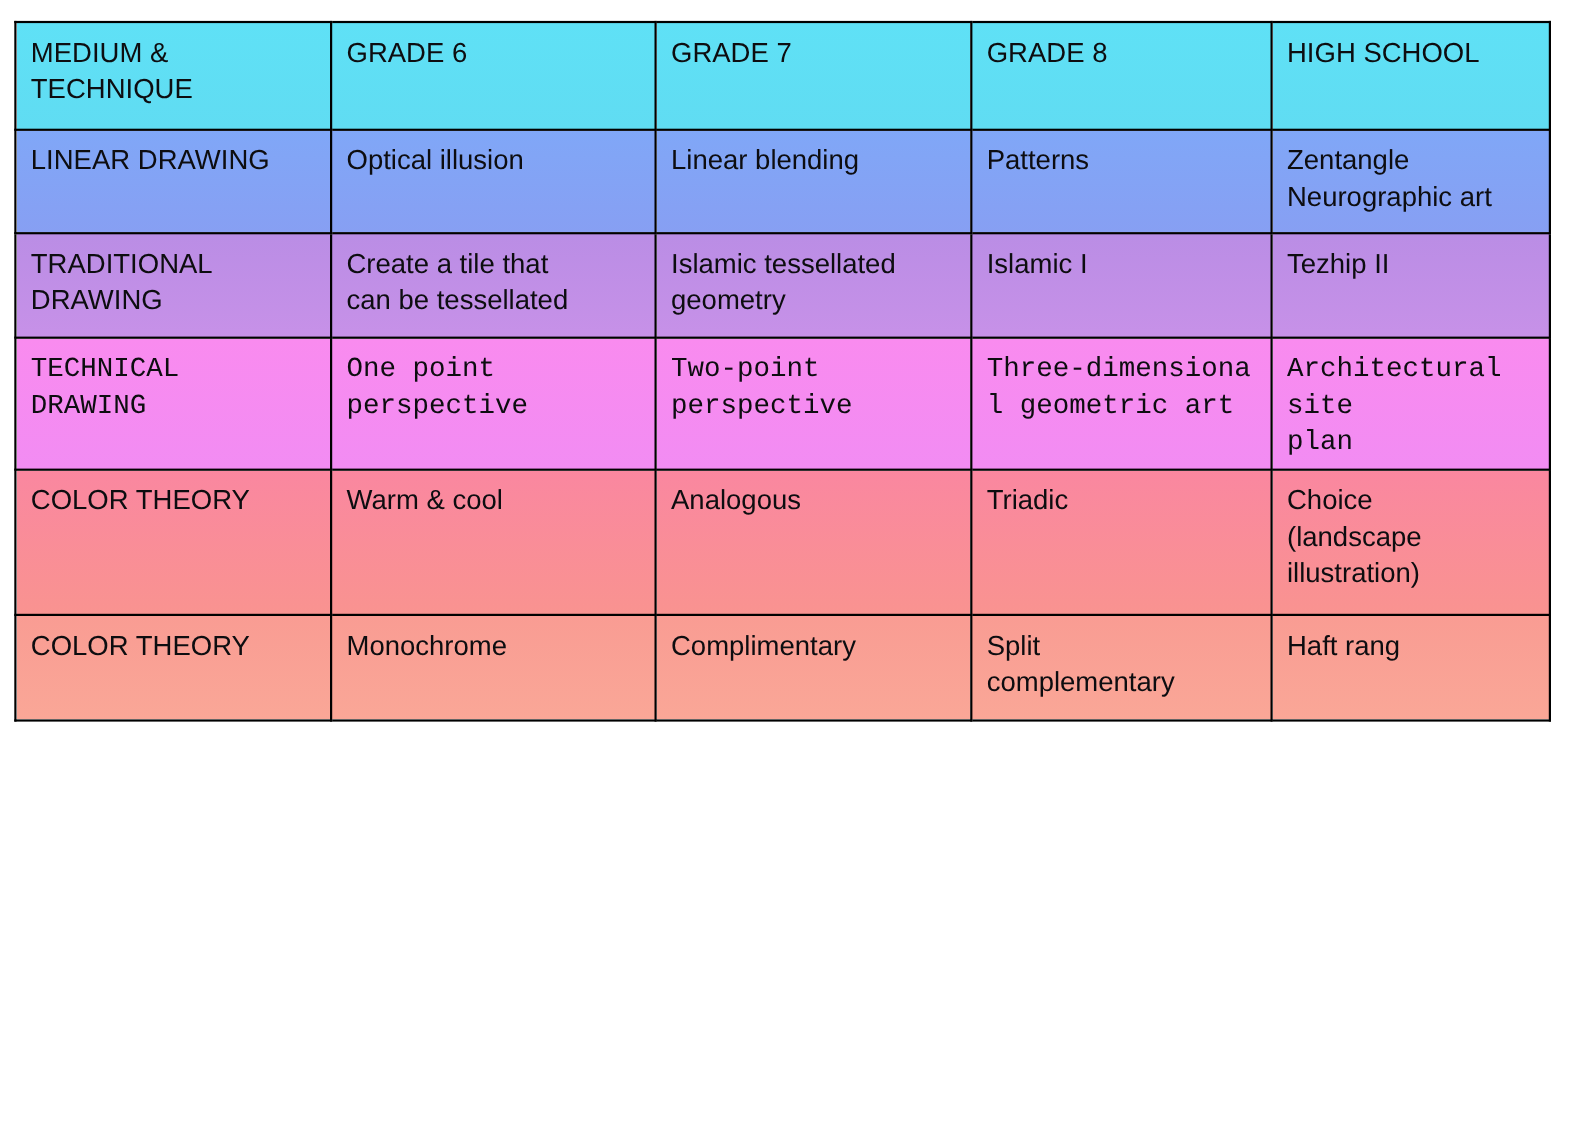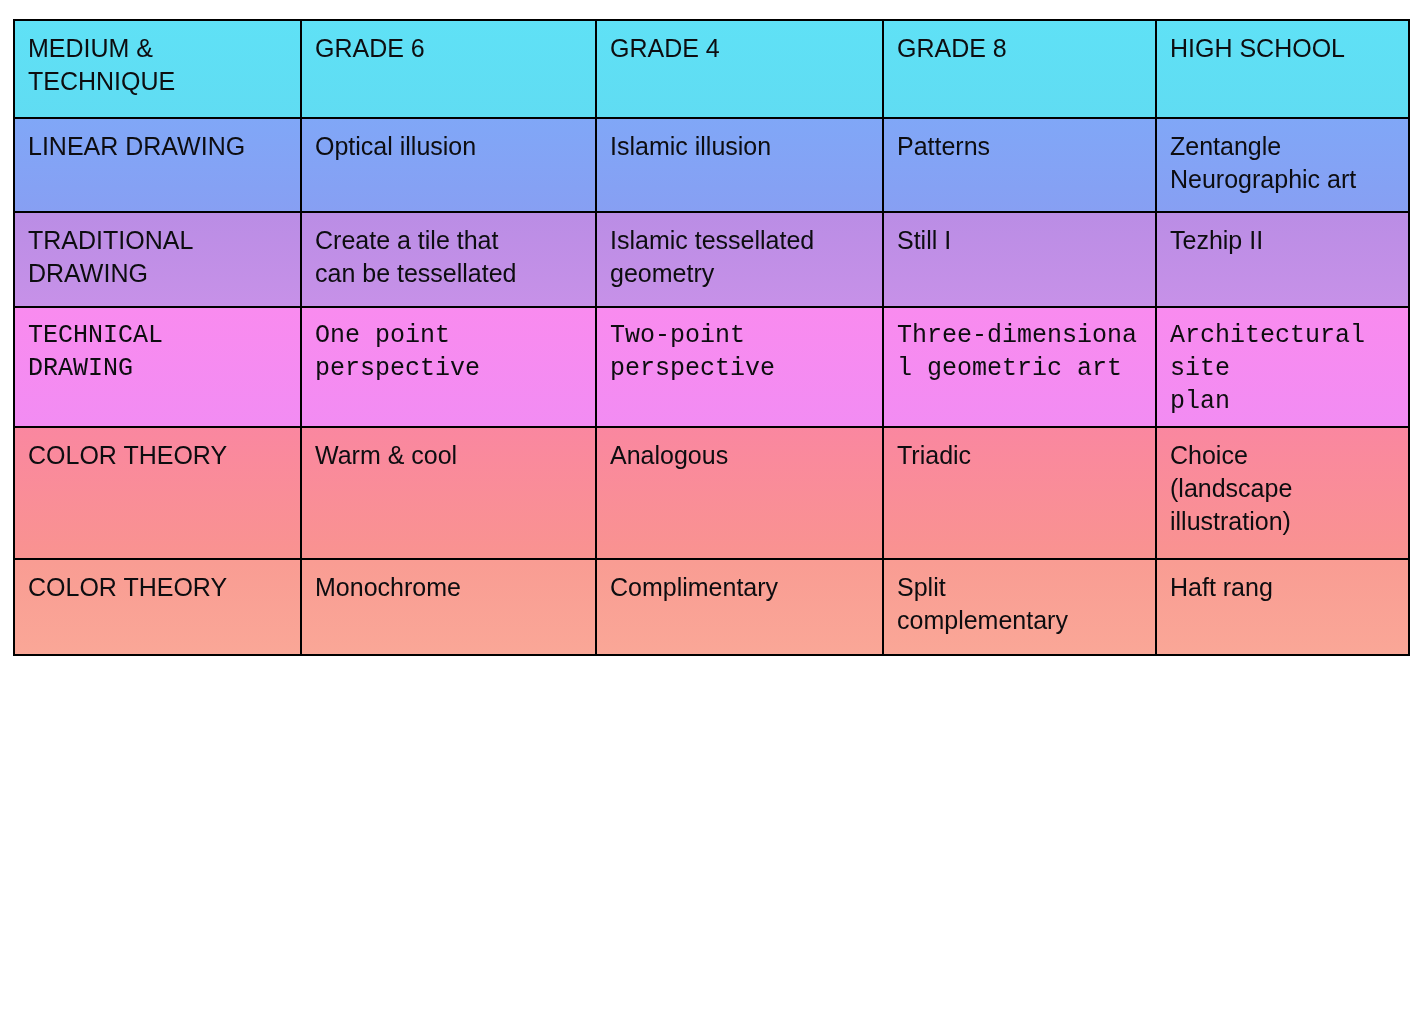--- a/index.html
+++ b/index.html
@@ -61,43 +61,43 @@
       <col style="width:295px">
       <col style="width:287px">
       <col style="width:273px">
       <col style="width:253px">
     </colgroup>
     <tbody>
       <tr class="r-header" style="background: linear-gradient(rgb(95, 225, 246), rgb(96, 220, 242));">
         <th>MEDIUM &amp;
 TECHNIQUE</th>
         <th>GRADE 6</th>
-        <th>GRADE 4</th>
+        <th>GRADE 7</th>
         <th>GRADE 8</th>
         <th>HIGH SCHOOL</th>
       </tr>
 
       <tr class="r-0" style="background: linear-gradient(rgb(128, 167, 247), rgb(135, 159, 243));">
         <td>LINEAR DRAWING</td>
         <td>Optical illusion</td>
-        <td>Islamic illusion</td>
+        <td>Linear blending</td>
         <td>Patterns</td>
         <td>Zentangle
 Neurographic art</td>
       </tr>
 
 
       <tr class="r-2" style="background: linear-gradient(rgb(186, 141, 229), rgb(199, 145, 232));">
         <td>TRADITIONAL
 DRAWING</td>
         <td>Create a tile that
 can be tessellated</td>
         <td>Islamic tessellated
 geometry</td>
-        <td>Still I</td>
+        <td>Islamic I</td>
         <td>Tezhip II</td>
       </tr>
 
       <tr class="r-3" style="background: linear-gradient(rgb(249, 139, 239), rgb(242, 140, 243)); font-family: Liberation Mono, monospace;">
         <td>TECHNICAL
 DRAWING</td>
         <td>One point
 perspective</td>
         <td>Two-point
 perspective</td>

